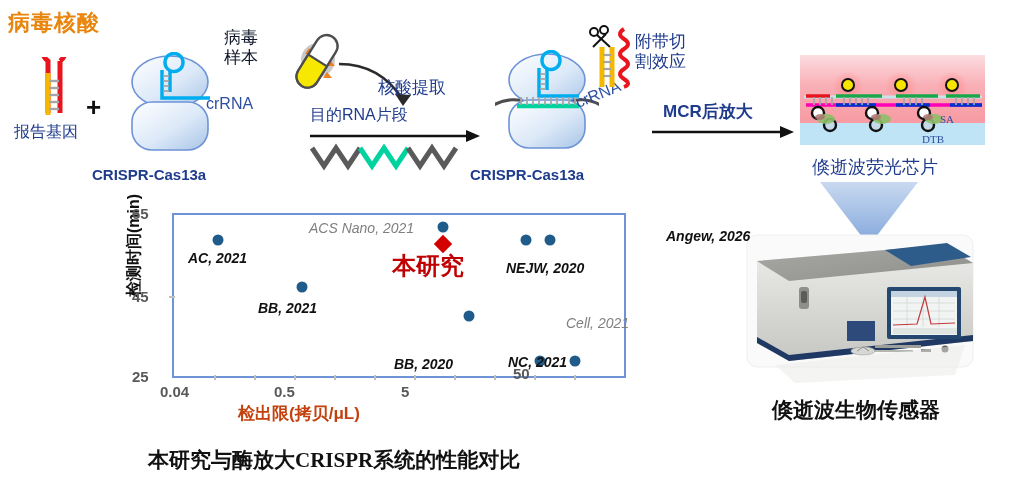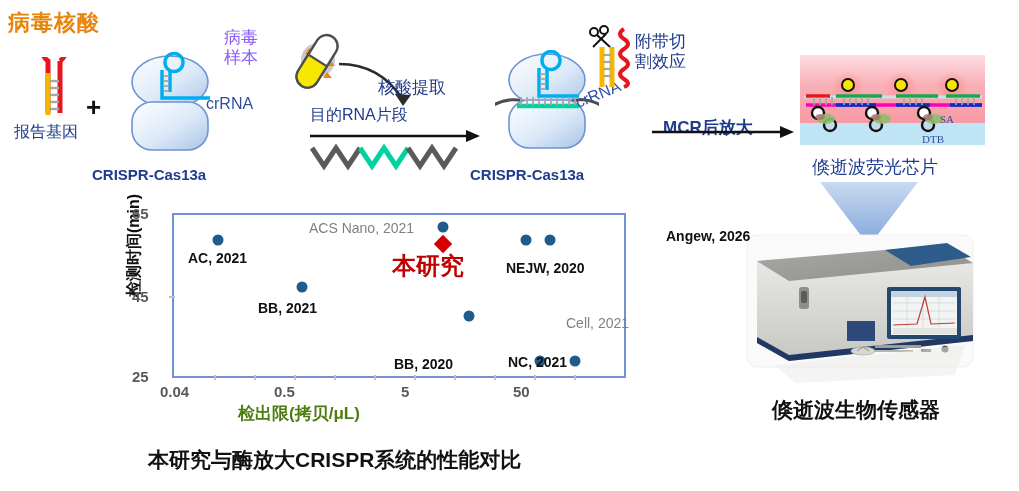--- a/index.html
+++ b/index.html
@@ -20,55 +20,55 @@
   #cas1{left:118px;top:52px;}
   #cas2{left:495px;top:50px;}
   #cas1-label{left:92px;top:166px;font-size:15px;font-weight:bold;color:#1F3B8C;}
   #cas2-label{left:470px;top:166px;font-size:15px;font-weight:bold;color:#1F3B8C;}
   #crRNA1{left:206px;top:95px;font-size:16px;color:#2E4FA0;}
   #crRNA2{left:573px;top:95px;font-size:16px;color:#2E4FA0;
           transform:rotate(-22deg);transform-origin:left top;font-style:normal;}
 
   
   #tube{left:285px;top:30px;width:62px;height:66px;}
-  #virus-sample-label{left:224px;top:28px;font-size:17px;color:#8b5cf6;line-height:1.15;text-align:center;}
+  #virus-sample-label{left:224px;top:28px;font-size:17px;color:#0f172a;line-height:1.15;text-align:center;}
   #extract-label{left:378px;top:60px;font-size:17px;color:#1F3B8C;margin-top:16px;}
   #targetrna-label{left:310px;top:105px;font-size:16px;color:#1F3B8C;}
 
   
   #collateral-label{left:635px;top:32px;font-size:17px;color:#1F3B8C;line-height:1.2;}
-  #mcr-label{left:663px;top:100px;font-size:17px;font-weight:bold;color:#1F3B8C;margin-top:16px;}
+  #mcr-label{left:663px;top:100px;font-size:17px;font-weight:bold;color:#1F3B8C;}
 
   
   #chip{left:800px;top:55px;width:185px;height:90px;}
   #chip-label{left:812px;top:155px;font-size:18px;color:#1F3B8C;}
   #sa-label{left:940px;top:113px;font-size:11px;color:#2E4FA0;font-family:"Liberation Serif",serif;}
   #dtb-label{left:922px;top:133px;font-size:11px;color:#2E4FA0;font-family:"Liberation Serif",serif;}
 
   
   #instrument{left:735px;top:225px;width:250px;height:165px;}
   #instrument-label{left:772px;top:396px;font-size:21px;font-weight:bold;color:#111;}
 
   
   #chart{left:88px;top:205px;width:560px;height:185px;}
   #plotbox{position:absolute;left:84px;top:8px;width:454px;height:165px;
            border:2px solid #6E93D6;background:#fff;box-sizing:border-box;}
   .ytick{position:absolute;right:0;font-size:15px;font-weight:bold;color:#595959;}
   .xtick{position:absolute;font-size:15px;font-weight:bold;color:#595959;}
   #ylabel{position:absolute;left:-14px;top:30px;width:120px;
           transform:rotate(-90deg);transform-origin:center center;
           text-align:center;font-size:16px;font-weight:bold;color:#111;}
-  #xlabel{position:absolute;left:150px;top:197px;font-size:17px;font-weight:bold;color:#4d7c0f;}
-  #caption{left:148px;top:446px;font-size:21px;font-weight:bold;color:#111;}
+  #xlabel{position:absolute;left:150px;top:197px;font-size:17px;font-weight:bold;color:#c2410c;}
+  #caption{left:148px;top:446px;font-size:21px;font-weight:bold;color:#111;font-family:Liberation Serif, serif;}
 
   .dot{position:absolute;width:11px;height:11px;border-radius:50%;
        background:#1F5C8B;transform:translate(-50%,-50%);}
   .diamond{position:absolute;width:13px;height:13px;background:#D40000;
            transform:translate(-50%,-50%) rotate(45deg);}
-  .ptlabel{position:absolute;font-size:14px;font-weight:bold;
+  .ptlabel{position:absolute;font-size:14px;font-weight:bold;font-style:italic;
            color:#111;white-space:nowrap;line-height:1.1;}
   .ptlabel.gray{color:#808080;font-weight:normal;}
   .ptlabel.thisstudy{color:#C00000;font-size:24px;font-style:normal;font-weight:bold;}
   .tickmark{position:absolute;background:#BFBFBF;}
 </style>
 </head>
 <body>
 
 <div class="abs" id="viral-na">病毒核酸</div>
 
@@ -373,18 +373,18 @@
     <div class="ptlabel" style="left:332px;top:46px;">NEJW, 2020</div>
     <div class="ptlabel gray" style="left:392px;top:101px;text-align:center;">Cell, 2021</div>
     <div class="ptlabel" style="left:298px;top:140px;margin-left:36px;">NC, 2021</div>
   </div>
 
   <div class="ptlabel" style="left:578px;top:24px;width:60px;">Angew, 2026</div>
 
   <div class="xtick" style="left:72px;top:178px;">0.04</div>
   <div class="xtick" style="left:186px;top:178px;">0.5</div>
   <div class="xtick" style="left:313px;top:178px;">5</div>
-  <div class="xtick" style="left:425px;top:178px;text-align:right;">50</div>
+  <div class="xtick" style="left:425px;top:160px;text-align:right;">50</div>
 
   <div id="xlabel">检出限(拷贝/μL)</div>
 </div>
 
 <div class="abs" id="caption">本研究与酶放大CRISPR系统的性能对比</div>
 
 </body></html>

